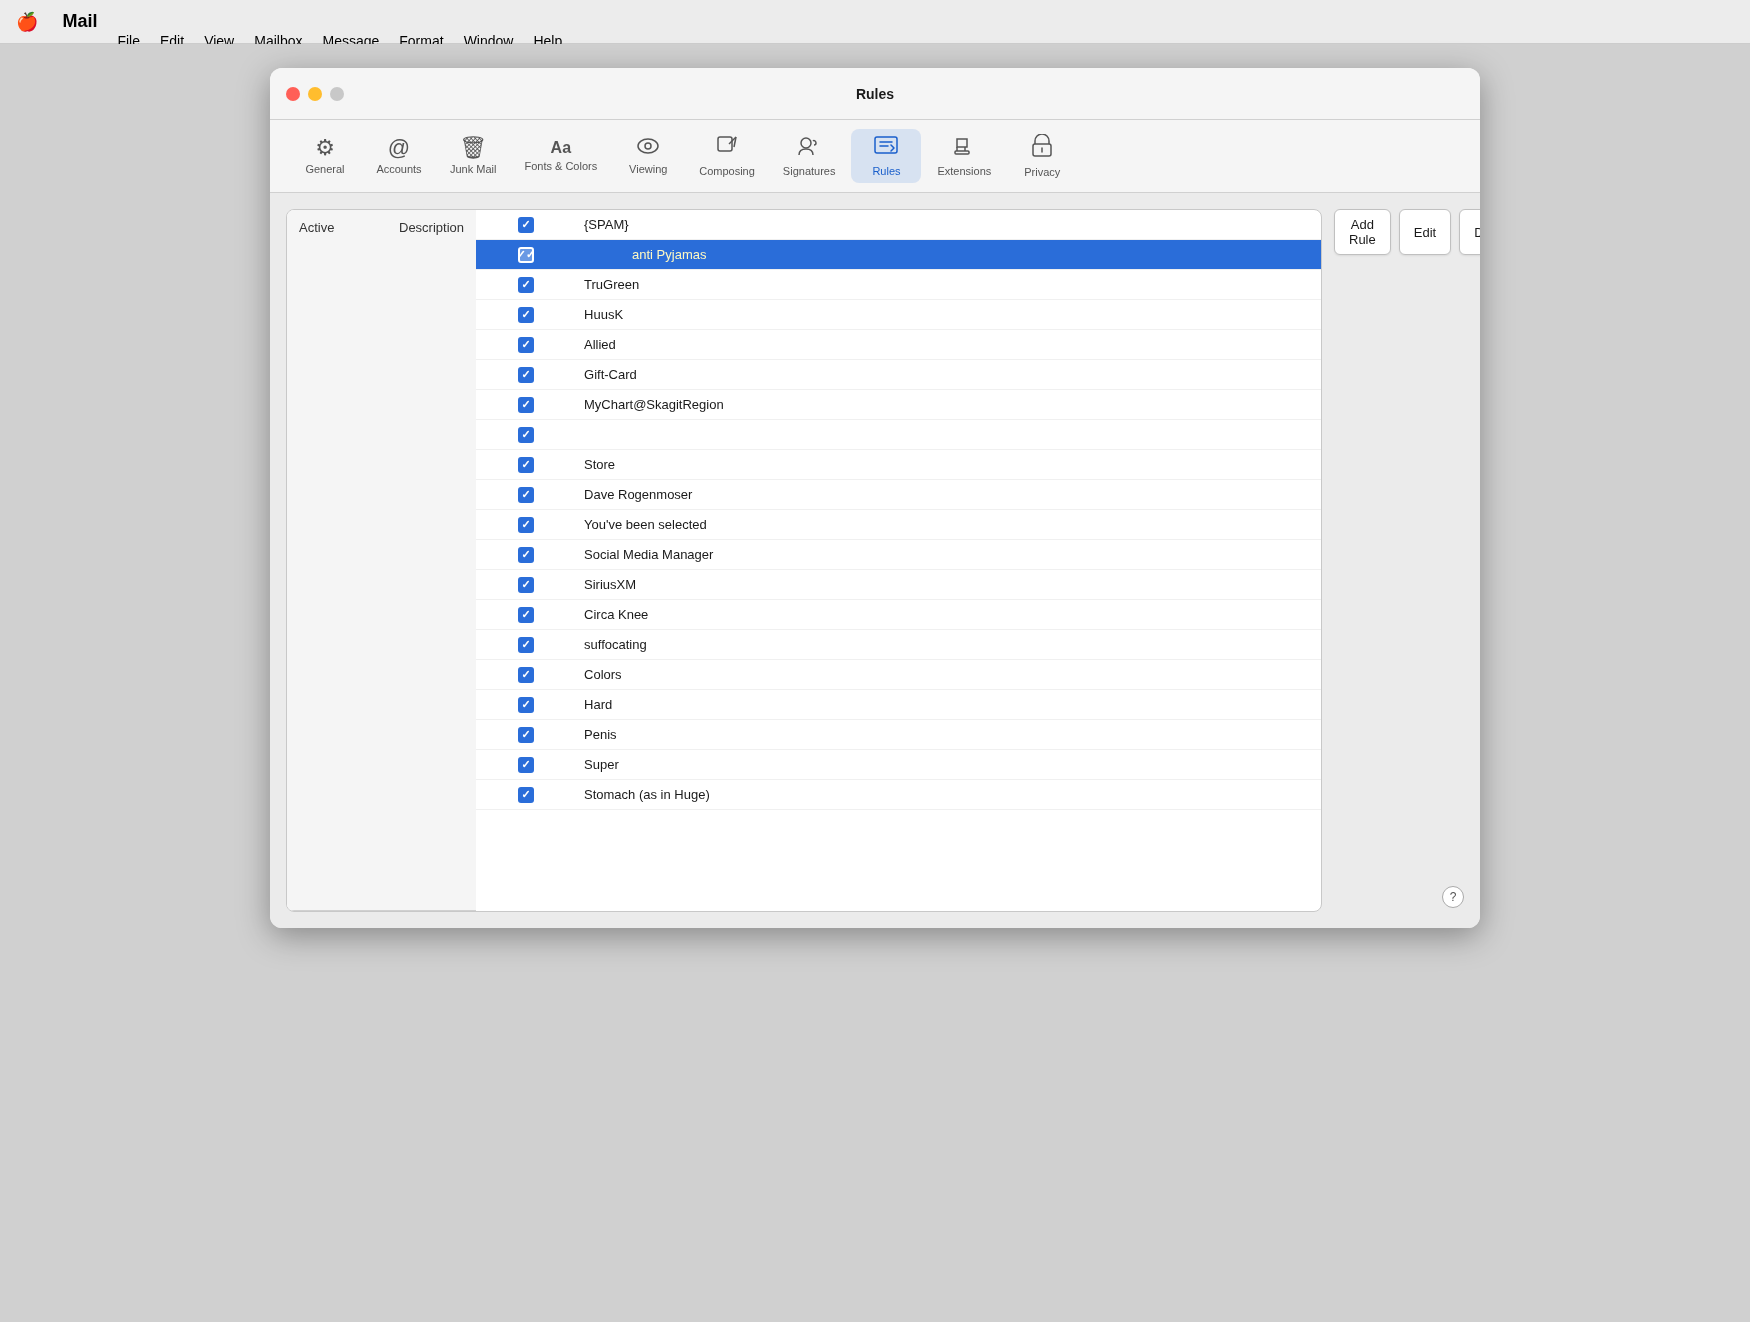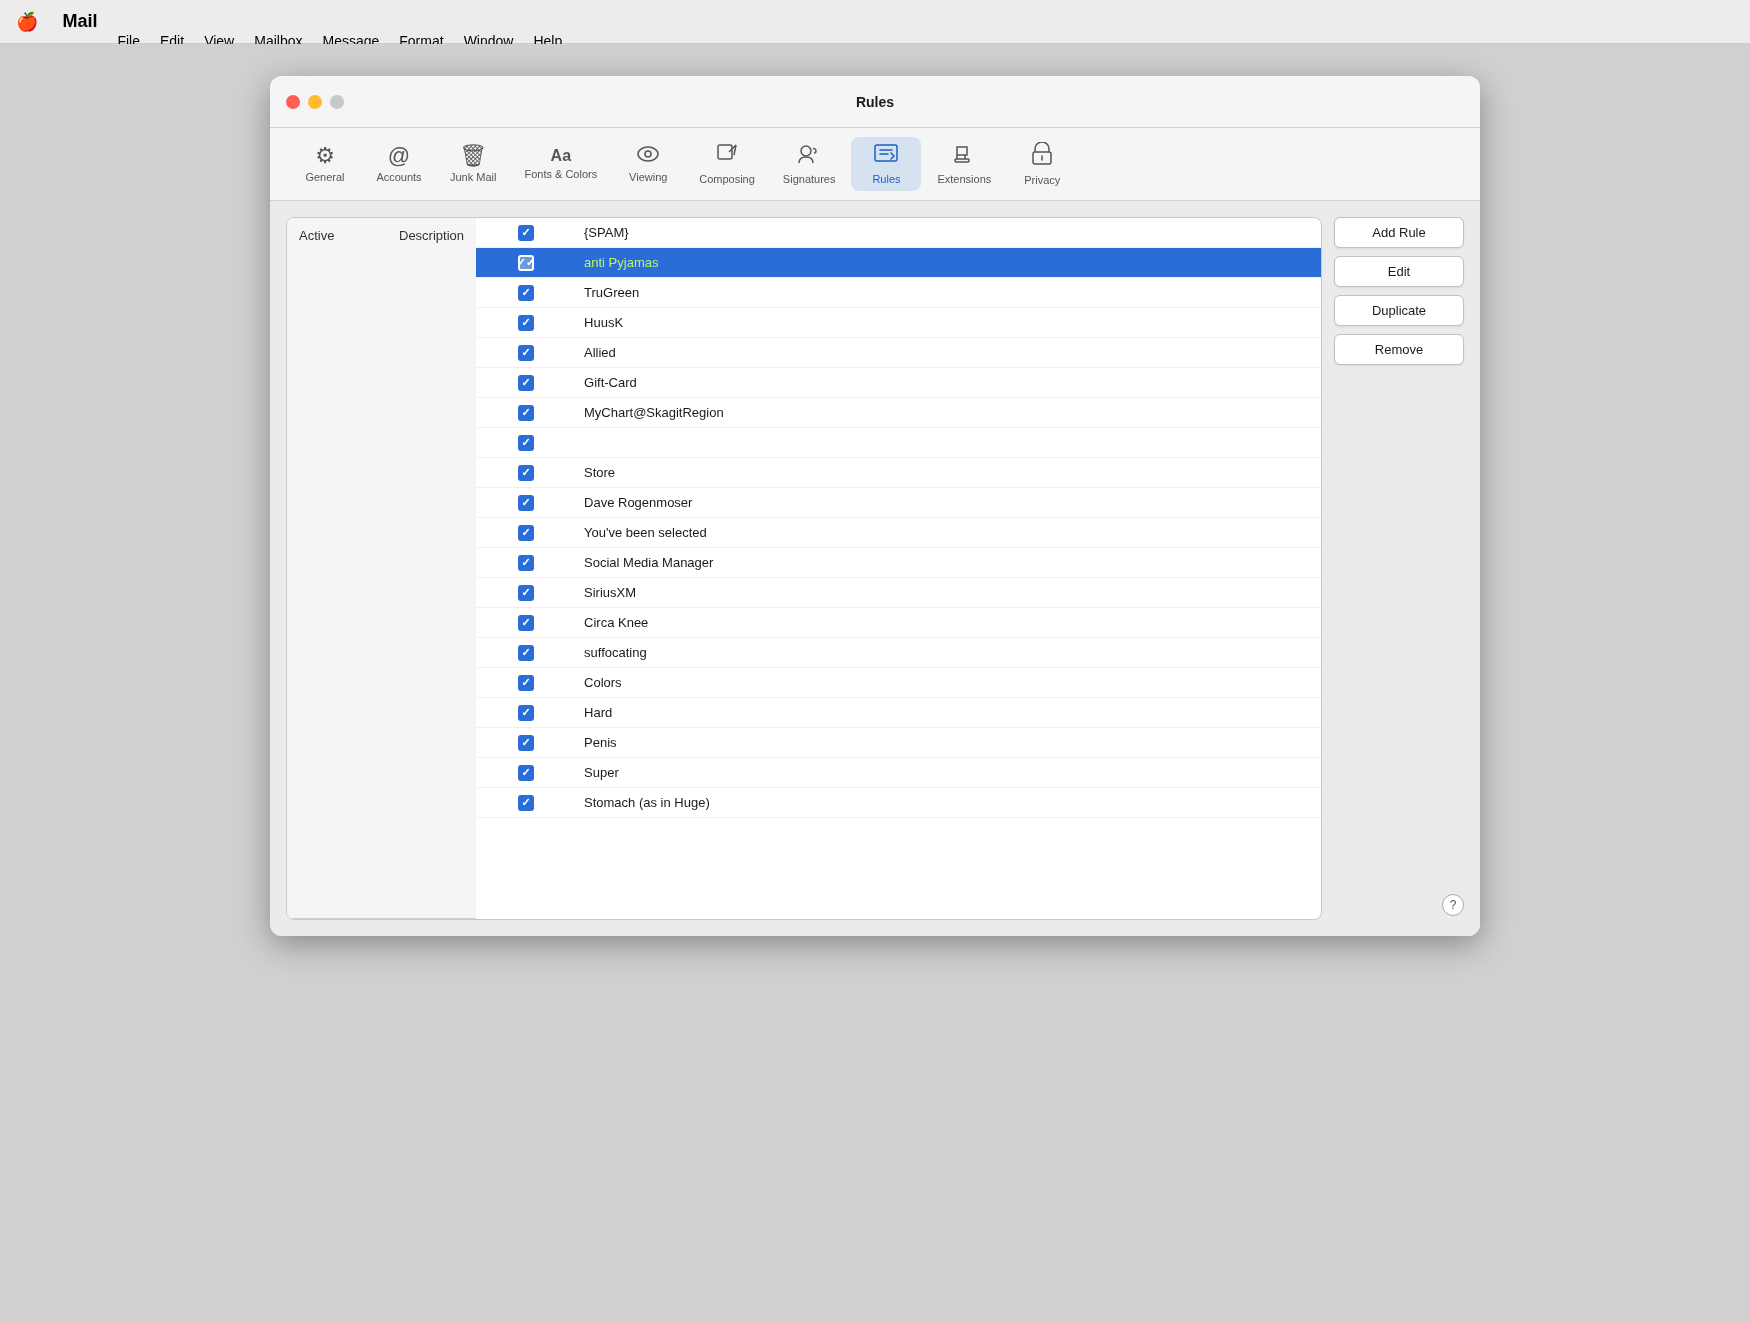--- a/index.html
+++ b/index.html
@@ -39,21 +39,21 @@
       margin-top: 38px;
     }
 
     
     .page-bg {
       flex: 1;
       background: #d0d0d0;
       display: flex;
       align-items: flex-start;
       justify-content: center;
-      padding-top: 32px;
+      padding-top: 24px;
     }
 
     
     .window {
       background: #f0f0f0;
       border-radius: 12px;
       box-shadow: 0 8px 32px rgba(0,0,0,0.35);
       width: 1210px;
       min-height: 860px;
       display: flex;
@@ -180,21 +180,22 @@
       display: grid;
       grid-template-columns: 100px 1fr;
       border-bottom: 1px solid #f0f0f0;
       align-items: center;
       min-height: 30px;
     }
     .table-row.selected {
       background: #2a6dd9;
     }
     .table-row.selected .row-description {
-      color: #bef264;
+      color: #fef9c3;
+      margin-left: 48px;
     }
     .row-checkbox-cell {
       display: flex;
       align-items: center;
       justify-content: center;
       padding: 4px;
     }
     .row-checkbox {
       width: 16px;
       height: 16px;
@@ -213,21 +214,21 @@
     }
     .row-description {
       font-size: 13px;
       color: #1a1a1a;
       padding: 4px 8px;
     }
 
     
     .sidebar-buttons {
       display: flex;
-      flex-direction: column;
+      flex-direction: row;
       gap: 8px;
       width: 130px;
       flex-shrink: 0;
     }
     .action-btn {
       background: #fff;
       border: 1px solid #c0c0c0;
       border-radius: 6px;
       padding: 7px 14px;
       font-size: 13px;

